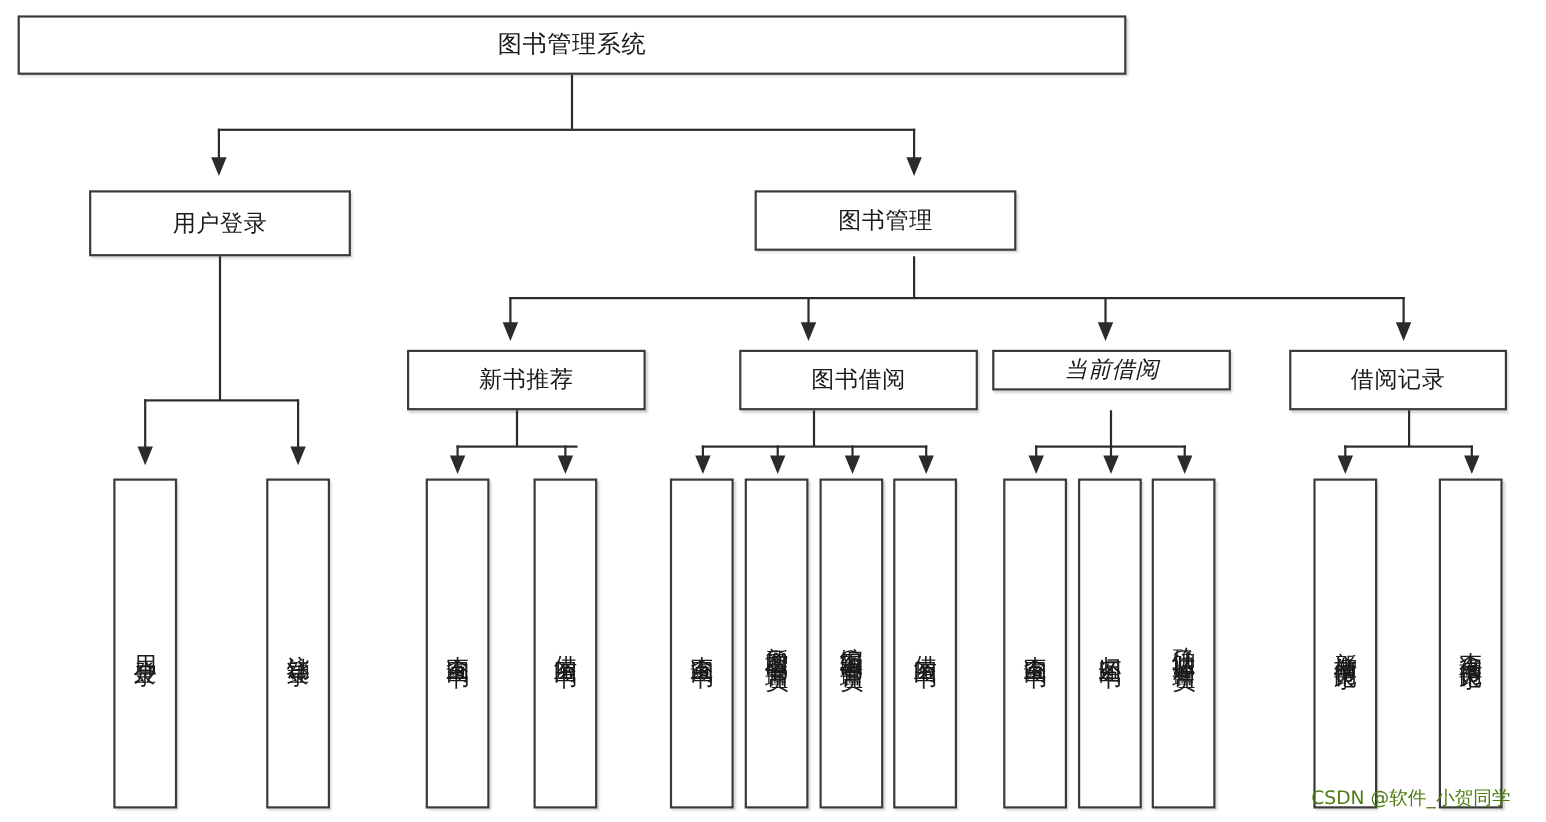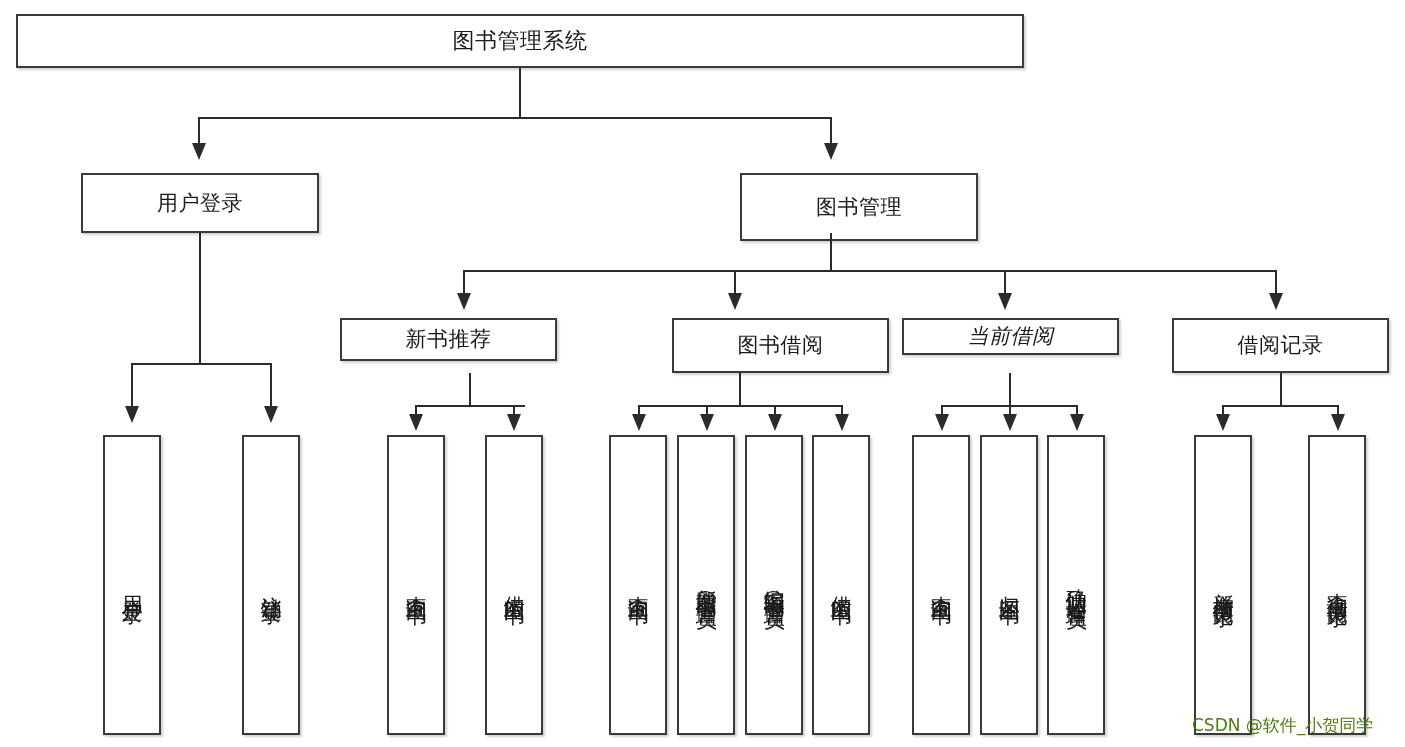--- a/index.html
+++ b/index.html
@@ -87,21 +87,21 @@
   <div class="edge v" style="left:198px; top:117px; width:2px; height:30px;"></div>
   <div class="arrow" style="left:192px; top:143px;"></div>
 
   <div class="edge v" style="left:830px; top:117px; width:2px; height:30px;"></div>
   <div class="arrow" style="left:824px; top:143px;"></div>
 
   <div class="node level1" style="left:81px; top:173px; width:238px; height:60px;">
     <span class="node-label">用户登录</span>
   </div>
 
-  <div class="node level1" style="left:740px; top:173px; width:238px; height:68px;">
+  <div class="node level1" style="left:686px; top:173px; width:238px; height:55px;">
     <span class="node-label">图书管理</span>
   </div>
 
   <div class="edge v" style="left:199px; top:233px; width:2px; height:131px;"></div>
   <div class="edge h" style="left:131px; top:363px; width:140px; height:2px;"></div>
   <div class="edge v" style="left:131px; top:363px; width:2px; height:46px;"></div>
   <div class="arrow" style="left:125px; top:406px;"></div>
   <div class="edge v" style="left:270px; top:363px; width:2px; height:46px;"></div>
   <div class="arrow" style="left:264px; top:406px;"></div>
 
@@ -113,30 +113,30 @@
 
   <div class="edge v" style="left:734px; top:270px; width:2px; height:26px;"></div>
   <div class="arrow" style="left:728px; top:293px;"></div>
 
   <div class="edge v" style="left:1004px; top:270px; width:2px; height:26px;"></div>
   <div class="arrow" style="left:998px; top:293px;"></div>
 
   <div class="edge v" style="left:1275px; top:270px; width:2px; height:26px;"></div>
   <div class="arrow" style="left:1269px; top:293px;"></div>
 
-  <div class="node level2" style="left:340px; top:318px; width:217px; height:43px;">
+  <div class="node level2" style="left:370px; top:318px; width:217px; height:55px;">
     <span class="node-label">新书推荐</span>
   </div>
   <div class="node level2" style="left:632px; top:318px; width:217px; height:55px;margin-left:40px;">
     <span class="node-label">图书借阅</span>
   </div>
   <div class="node level2" style="left:902px; top:318px; width:217px; height:37px;font-style:italic;">
     <span class="node-label">当前借阅</span>
   </div>
-  <div class="node level2" style="left:1172px; top:318px; width:217px; height:55px;">
+  <div class="node level2" style="left:1172px; top:318px; width:198px; height:55px;">
     <span class="node-label">借阅记录</span>
   </div>
 
   <div class="edge v" style="left:469px; top:373px; width:2px; height:33px;"></div>
   <div class="edge h" style="left:415px; top:405px; width:110px; height:2px;"></div>
   <div class="edge v" style="left:415px; top:405px; width:2px; height:13px;"></div>
   <div class="arrow" style="left:409px; top:414px;"></div>
   <div class="edge v" style="left:513px; top:405px; width:2px; height:13px;"></div>
   <div class="arrow" style="left:507px; top:414px;"></div>
 

